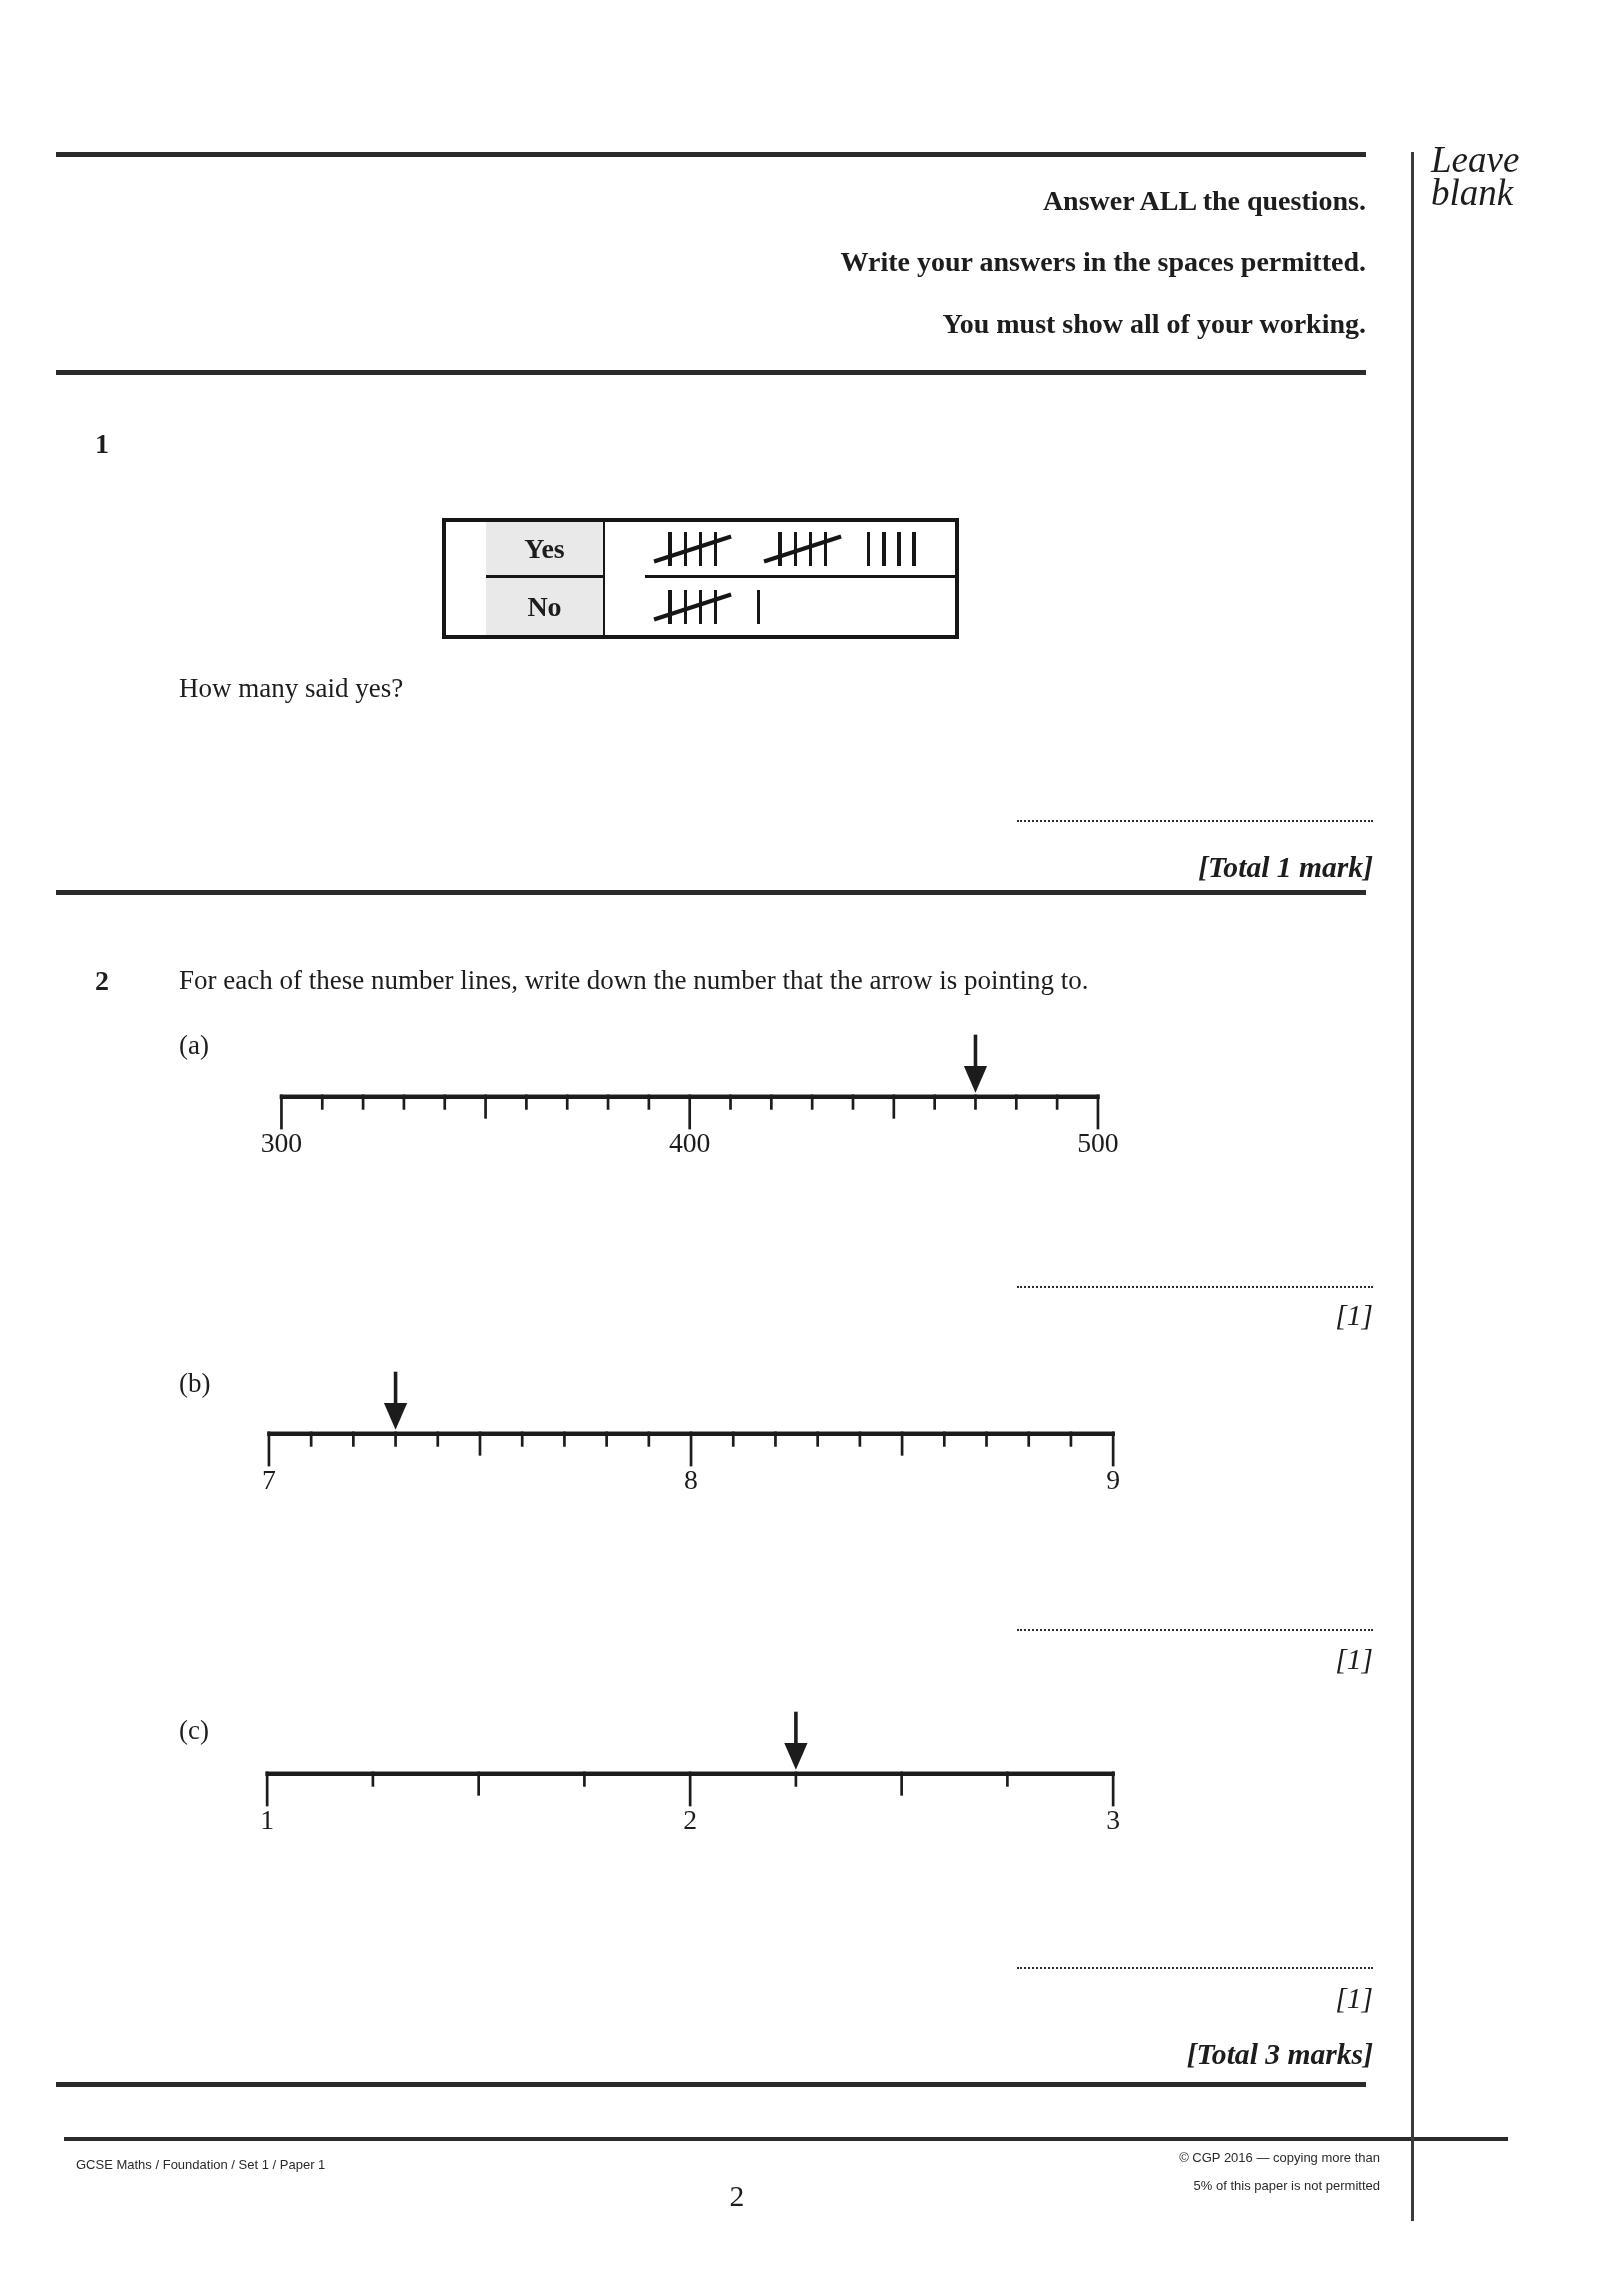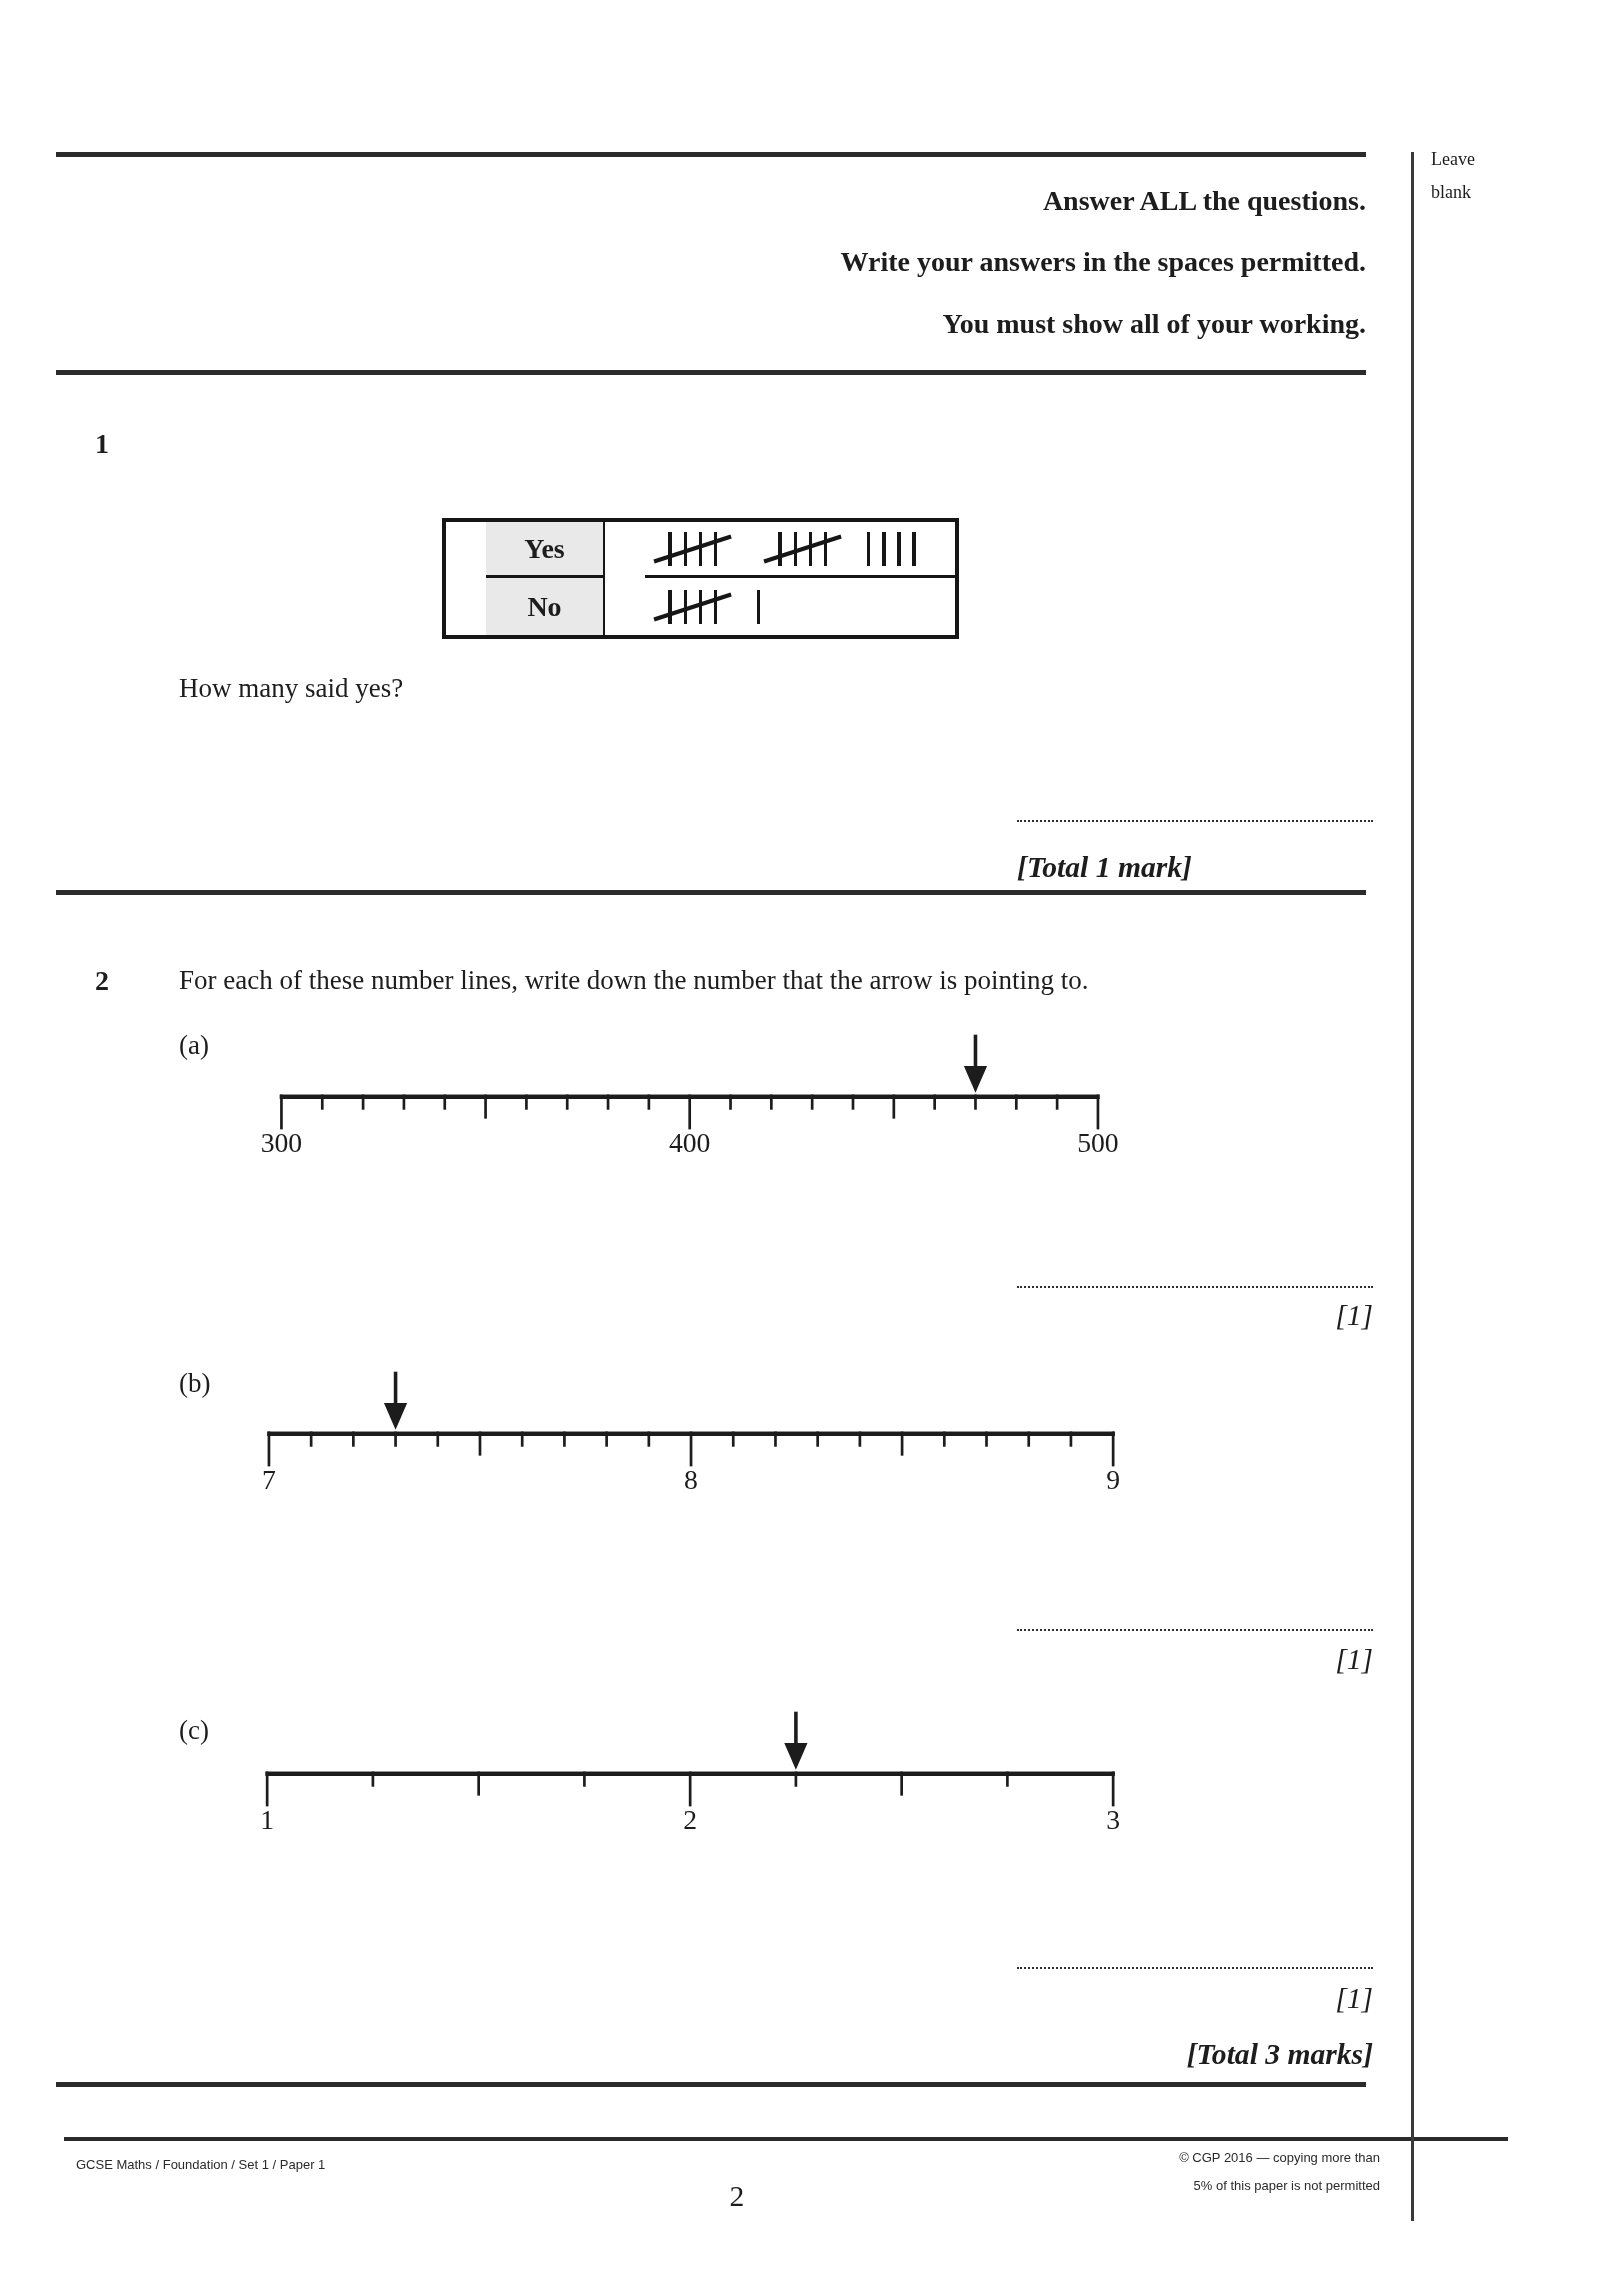--- a/index.html
+++ b/index.html
@@ -3,21 +3,21 @@
 <meta charset="utf-8">
 <style>
   html,body{margin:0;padding:0;background:#fff;}
   .page{position:relative;width:1623px;height:2293px;background:#ffffff;overflow:hidden;
         font-family:"Liberation Serif", serif;color:#1d1d1d;}
   .abs{position:absolute;}
   .rule{background:#2b2b2b;}
   .body-text{font-size:27px;line-height:31px;color:#1d1d1d;}
   .q-num{font-size:28px;font-weight:bold;}
   .heading{font-size:28px;font-weight:bold;text-align:right;}
-  .leave{font-size:18px;line-height:33px;white-space:pre-line;}
+  .leave{font-style:italic;font-size:37px;line-height:33px;white-space:pre-line;}
   .part-label{font-size:27px;}
   .answer-dots{width:356px;height:0;border-bottom:2.7px dotted #2e2e2e;}
   .mark-right{left:836px;width:537px;text-align:right;}
   .mark{font-style:italic;font-size:29.6px;}
   .total{font-style:italic;font-weight:bold;font-size:29.6px;}
   
   .tally-table{left:442px;top:518px;width:517px;height:121px;border:4.5px solid #161616;
      box-sizing:border-box;display:grid;grid-template-columns:159px 1fr;grid-template-rows:56px 1fr;}
   .tally-table .cell{box-sizing:border-box;display:flex;align-items:center;margin-left:40px;}
   .tally-table .lbl{background:#e9e9e9;border-right:2.7px solid #161616;justify-content:center;
@@ -95,21 +95,21 @@
           <b></b>
         </span>
         <span class="tally-singles">
           <i></i>
         </span>
       </div>
   </div>
 
   <div class="abs body-text" style="left:179px;top:673px;">How many said yes?</div>
   <div class="abs answer-dots" style="left:1017px;top:820px;"></div>
-  <div class="abs mark-right total" style="top:851px;text-align:center;">[Total 1 mark]</div>
+  <div class="abs mark-right total" style="top:851px;">[Total 1 mark]</div>
 
   <div class="abs q-num" style="left:95px;top:965px;">2</div>
   <div class="abs body-text" style="left:179px;top:965px;width:1119px;">For each of these number lines, write down the number that the arrow is pointing to.</div>
 
   <div class="abs part-label" style="left:179px;top:1030px;">(a)</div>
   <div class="abs numberline" style="top: 1032px;">
       <svg viewBox="0 0 1120 150" width="1003" height="134">
         <rect x="71" y="70" width="918" height="5"></rect>
         <rect x="71.5" y="70" width="3" height="39"></rect>
         <rect x="117.2" y="70" width="3" height="17"></rect>

